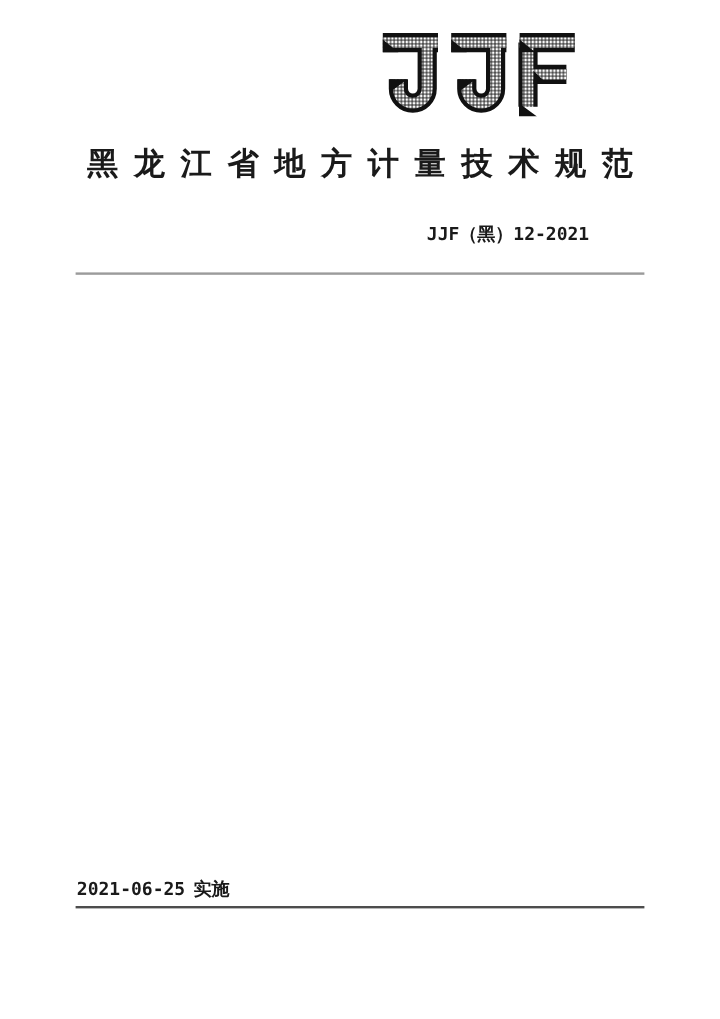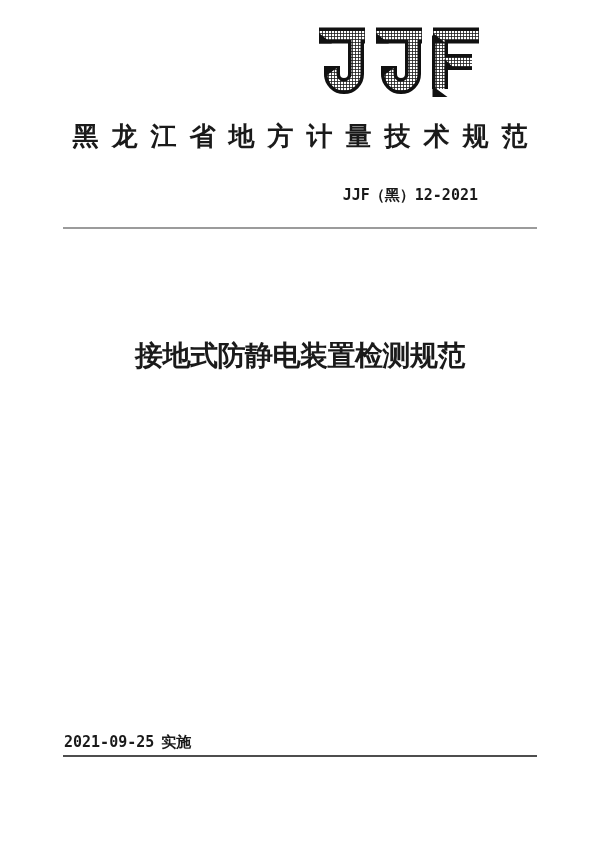--- a/index.html
+++ b/index.html
@@ -34,21 +34,21 @@
     text-align: center;
     font-size: 26px;
     font-weight: 600;
     letter-spacing: 13px;
     text-indent: 13px;
     white-space: nowrap;
   }
   .standard-code {
     position: absolute;
     top: 186px;
-    right: 122px;
+    right: 109px;
     font-family: "DejaVu Sans Mono", monospace;
     font-size: 15px;
     font-weight: bold;
     white-space: nowrap;
   }
   .divider-top {
     position: absolute;
     top: 227px;
     left: 63px;
     width: 474px;
@@ -132,20 +132,19 @@
                               M6.5,40 L21.5,40 L6.5,51 Z
                               M63.5,40 L78.5,40 L63.5,51 Z
                               M114.5,71 L129.5,71 L114.5,60 Z"></path>
     </svg>
   </div>
 
   <div class="masthead-title">黑龙江省地方计量技术规范</div>
   <div class="standard-code">JJF（黑）12-2021</div>
   <div class="divider-top"></div>
 
-  <div class="doc-title">接地式防静电装置检测规范</div>
 
   <div class="footer-dates">
-    <span class="implement"><span>2021-09-25</span><span class="date-label">实施</span></span>
+    <span class="implement"><span>2021-06-25</span><span class="date-label">实施</span></span>
   </div>
   <div class="divider-bottom"></div>
 
 </div>
 
 </body></html>

